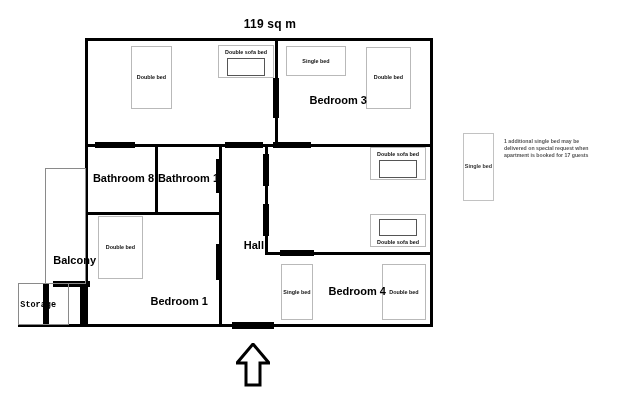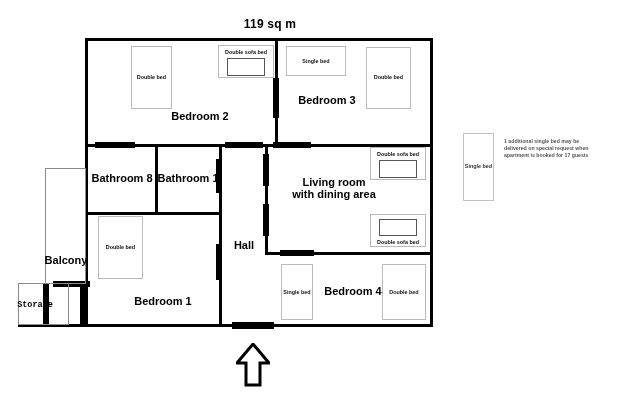--- a/index.html
+++ b/index.html
@@ -42,21 +42,21 @@
   }
   
   .door {
     background: #000000;
   }
 
   
   .room-label {
     font-size: 11px;
     font-weight: bold;
-    text-align: center;
+    text-align: right;
     line-height: 12px;
     white-space: pre-line;
   }
   .room-label.tiny {
     font-size: 8.5px;
     font-weight: bold;
     font-family: Liberation Mono, monospace;
   }
 
   
@@ -165,21 +165,20 @@
   <div class="abs thinbox" style="left:18px; top:267px; width:51px; height:42px;"></div>
   <div class="abs room-label tiny" style="left:14px; top:283px; width:42px;">Storage</div>
 
   <div class="abs bed" style="left:131px; top:30px; width:41px; height:63px;">
     <div class="bed-label" style="margin-top:27px;">Double bed</div>
   </div>
   <div class="abs bed" style="left:218px; top:29px; width:56px; height:33px;">
     <div class="bed-label" style="margin-top:3px;">Double sofa bed</div>
     <div class="sofa-inner" style="margin:3px 8px 0 8px; height:18px;"></div>
   </div>
-  <div class="abs room-label" style="left:155px; top:94px; width:90px;">Bedroom 2</div>
 
   <div class="abs bed" style="left:286px; top:30px; width:60px; height:30px;">
     <div class="bed-label" style="margin-top:11px;">Single bed</div>
   </div>
   <div class="abs bed" style="left:366px; top:31px; width:45px; height:62px;">
     <div class="bed-label" style="margin-top:26px;">Double bed</div>
   </div>
   <div class="abs room-label" style="left:287px; top:78px; width:80px;">Bedroom 3</div>
 
   <div class="abs room-label" style="left:90px; top:156px; width:64px;">Bathroom 8</div>
@@ -188,22 +187,20 @@
   <div class="abs room-label" style="left:224px; top:203px; width:40px;margin-top:20px;">Hall</div>
 
   <div class="abs bed" style="left:370px; top:131px; width:56px; height:33px;">
     <div class="bed-label" style="margin-top:3px;">Double sofa bed</div>
     <div class="sofa-inner" style="margin:3px 8px 0 8px; height:18px;"></div>
   </div>
   <div class="abs bed" style="left:370px; top:198px; width:56px; height:33px;">
     <div class="sofa-inner flip" style="margin:4px 8px 0 8px; height:17px;"></div>
     <div class="bed-label" style="margin-top:3px;">Double sofa bed</div>
   </div>
-  <div class="abs room-label" style="left:288px; top:160px; width:92px;">Living room
-with dining area</div>
 
 
   <div class="abs bed" style="left:98px; top:200px; width:45px; height:63px;">
     <div class="bed-label" style="margin-top:27px;">Double bed</div>
   </div>
   <div class="abs room-label" style="left:118px; top:279px; width:90px;">Bedroom 1</div>
 
   <div class="abs bed" style="left:281px; top:248px; width:32px; height:56px;">
     <div class="bed-label" style="margin-top:24px;">Single bed</div>
   </div>

